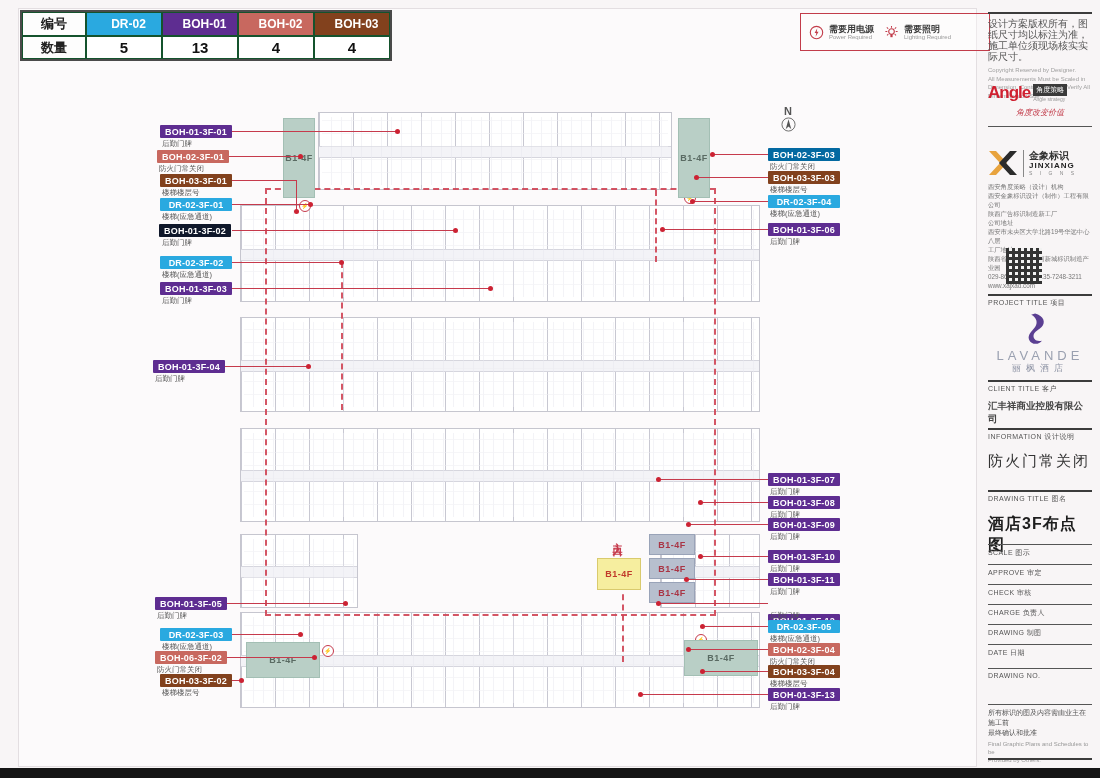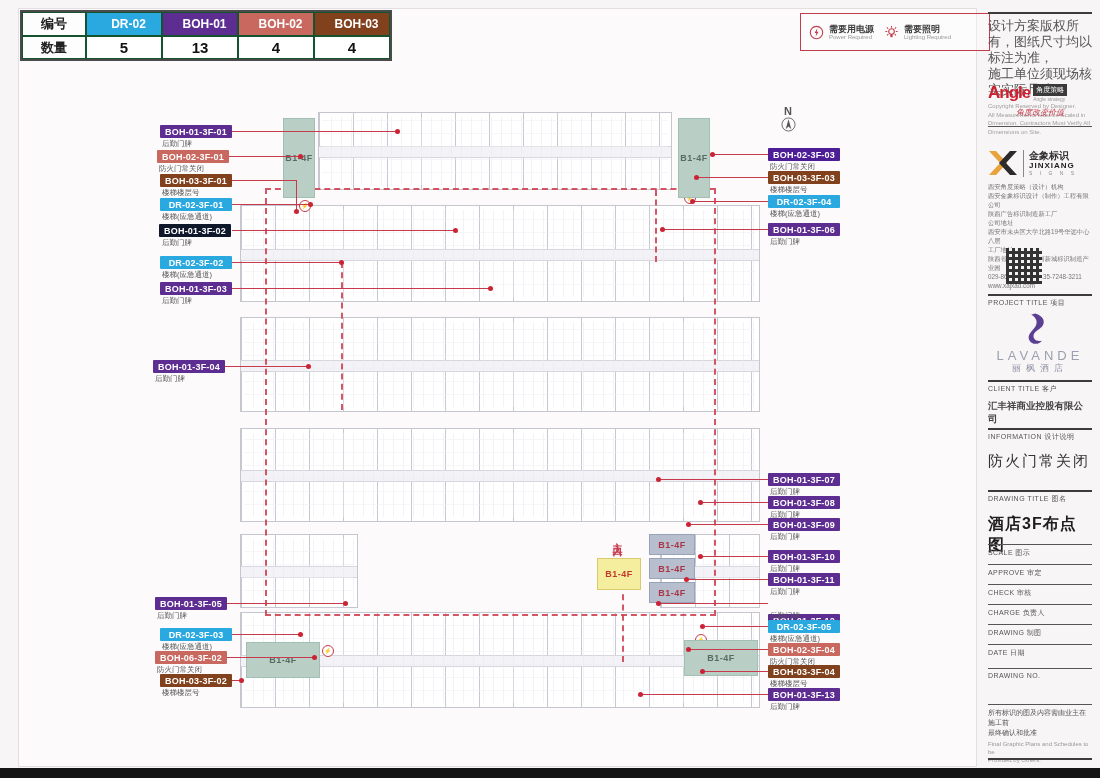--- a/index.html
+++ b/index.html
@@ -63,21 +63,21 @@
         display:flex;align-items:center;justify-content:center;letter-spacing:.2px;box-sizing:border-box;}
   .pill-desc{position:absolute;font-size:7.5px;color:#555;white-space:nowrap;line-height:8px;}
 
   .entrance{color:#c63a4c;font-weight:bold;font-size:10px;writing-mode:vertical-rl;letter-spacing:3px;}
   .ent-arrow{color:#c63a4c;font-size:8px;}
 
   
   .sb{left:988px;width:104px;}
   .sb-line{position:absolute;left:988px;width:104px;border-top:2px solid #3c3c3c;}
   .sb-line.thin{border-top:1px solid #555;}
-  .tiny-zh{font-size:13px;line-height:16px;color:#555;}
+  .tiny-zh{font-size:10px;line-height:11px;color:#555;}
   .tiny-en{font-size:6px;line-height:8.5px;color:#a0a0a0;}
   .sec-label{font-size:7px;letter-spacing:.5px;color:#555;}
   .angle-wrap{display:flex;align-items:flex-start;gap:3px;}
   .angle-word{font-size:17px;font-weight:bold;color:#cf2030;letter-spacing:-1px;line-height:17px;}
   .angle-tag{background:#3a3a3a;color:#fff;font-size:7px;padding:2px 3px;line-height:8px;}
   .angle-tag-en{font-size:5px;color:#999;line-height:6px;}
   .slogan{font-family:"DejaVu Serif",serif;font-style:italic;font-size:8px;color:#c23c4a;text-align:center;}
   .jx{display:flex;align-items:center;gap:5px;}
   .jx-text{border-left:1px solid #888;padding-left:5px;}
   .jx-zh{font-size:10px;font-weight:bold;color:#333;line-height:11px;}
@@ -225,21 +225,21 @@
     <div class="leader" style="left: 232px; top: 634px; width: 68px;"></div>
     <div class="dot" style="left: 298px; top: 632px;"></div>
     <div class="pill" style="left: 155px; top: 651px; background: rgb(200, 104, 95);">BOH-06-3F-02</div>
     <div class="pill-desc" style="left: 157px; top: 666px;">防火门常关闭</div>
     <div class="leader" style="left: 227px; top: 657px; width: 87px;"></div>
     <div class="dot" style="left: 312px; top: 655px;"></div>
     <div class="pill" style="left: 160px; top: 674px; background: rgb(130, 65, 29);">BOH-03-3F-02</div>
     <div class="pill-desc" style="left: 162px; top: 689px;">楼梯楼层号</div>
     <div class="leader" style="left: 232px; top: 680px; width: 9px;"></div>
     <div class="dot" style="left: 239px; top: 678px;"></div>
-    <div class="pill" style="left: 768px; top: 148px; background: #4c1d95;">BOH-02-3F-03</div>
+    <div class="pill" style="left: 768px; top: 148px; background: #0369a1;">BOH-02-3F-03</div>
     <div class="pill-desc" style="left: 770px; top: 163px;">防火门常关闭</div>
     <div class="leader" style="left: 712px; top: 154px; width: 56px;"></div>
     <div class="dot" style="left: 710px; top: 152px;"></div>
     <div class="pill" style="left: 768px; top: 171px; background: rgb(130, 65, 29);">BOH-03-3F-03</div>
     <div class="pill-desc" style="left: 770px; top: 186px;">楼梯楼层号</div>
     <div class="leader" style="left: 696px; top: 177px; width: 72px;"></div>
     <div class="dot" style="left: 694px; top: 175px;"></div>
     <div class="pill" style="left: 768px; top: 195px; background: rgb(42, 169, 224);">DR-02-3F-04</div>
     <div class="pill-desc" style="left: 770px; top: 210px;">楼梯(应急通道)</div>
     <div class="leader" style="left: 692px; top: 201px; width: 76px;"></div>

